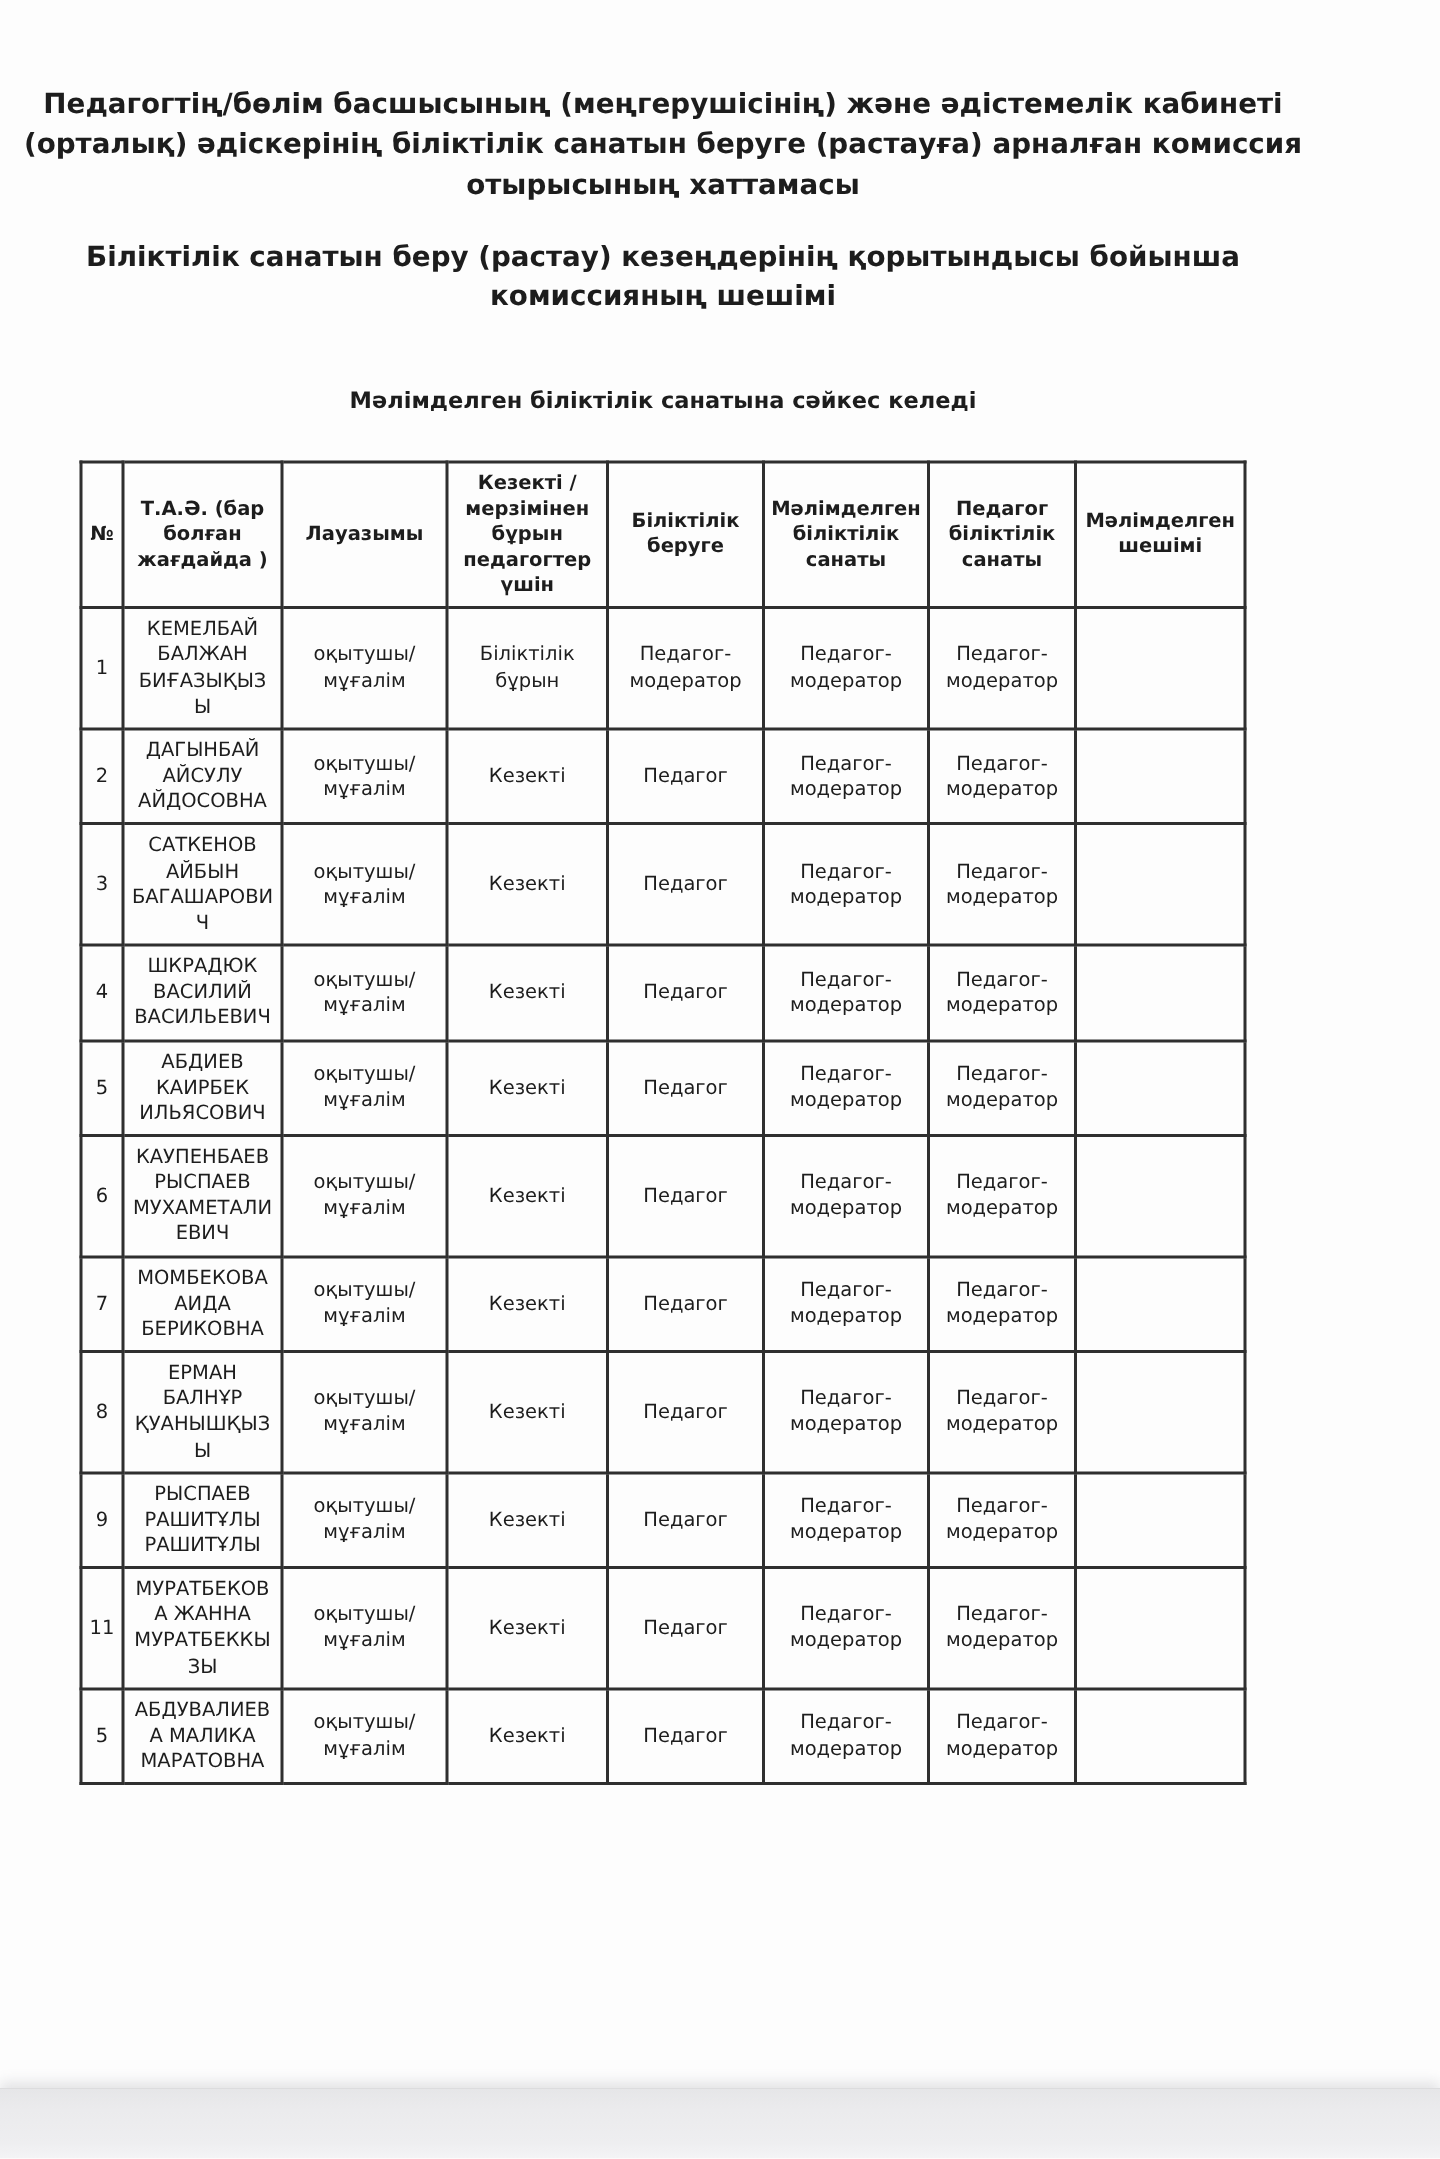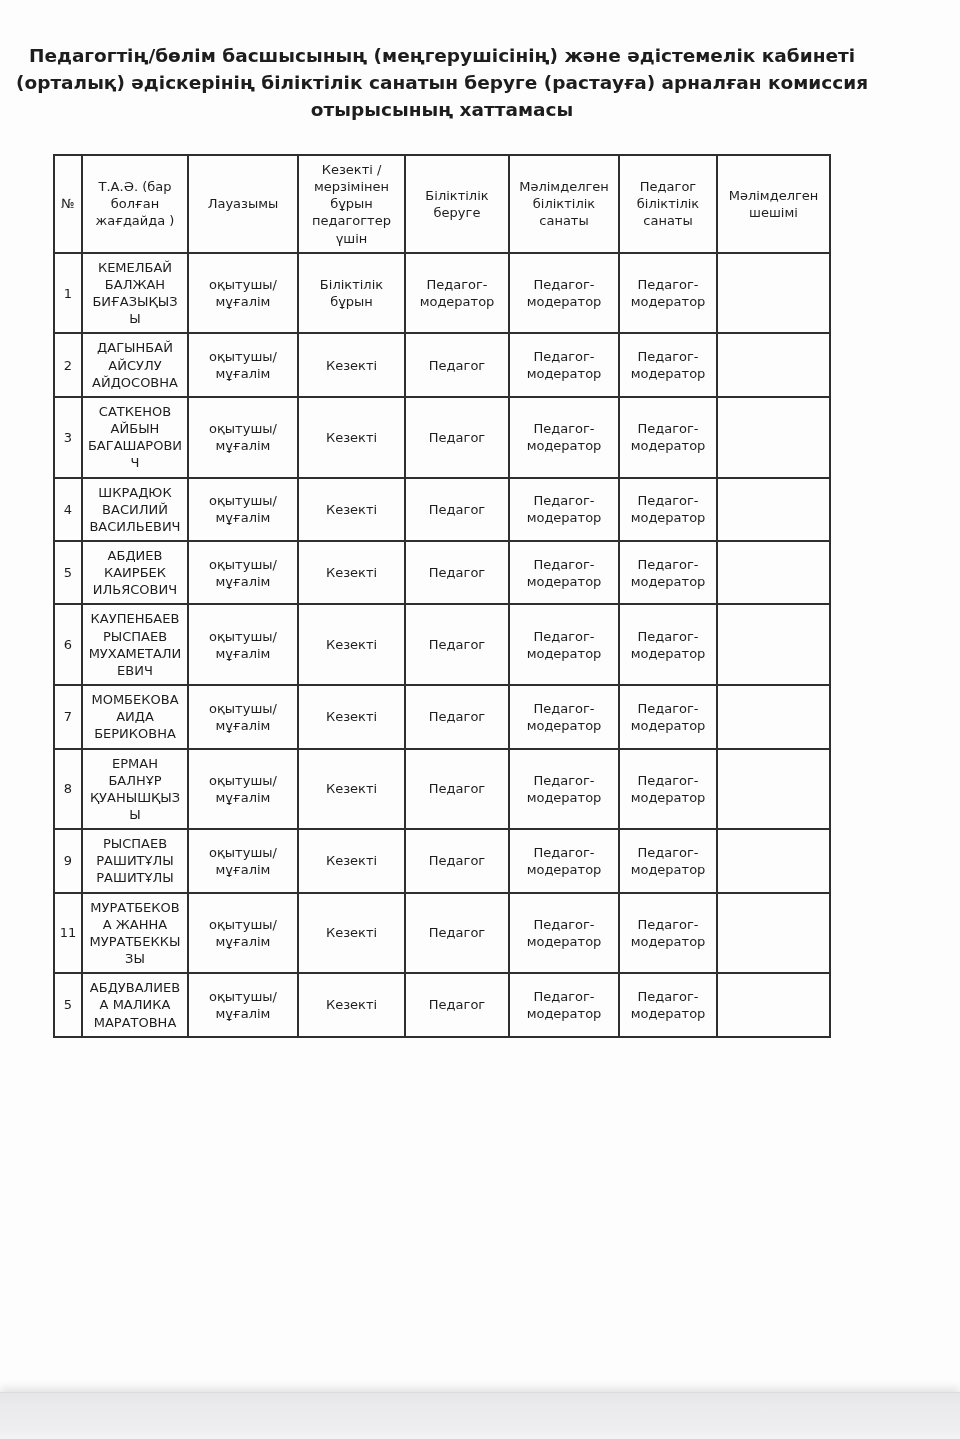--- a/index.html
+++ b/index.html
@@ -9,21 +9,21 @@
     height: 1439px;
     position: relative;
     overflow: hidden;
     background: #fdfdfd;
     color: #1d1d1d;
     font-family: "DejaVu Sans", "Liberation Sans", sans-serif;
   }
   .page {
     width: 884px;
     height: 1392px;
-    padding-top: 42px;
+    padding-top: 56px;
     background: #fdfdfd;
   }
   .doc-title {
     max-width: 915px;
     margin: 0 auto;
     font-size: 18.5px;
     font-weight: bold;
     line-height: 1.46;
     text-align: center;
   }
@@ -59,41 +59,43 @@
     padding: 5px 4px;
     text-align: center;
     vertical-align: middle;
     font-size: 13px;
     line-height: 1.32;
     word-wrap: break-word;
     overflow-wrap: break-word;
     word-break: break-word;
   }
   table.qual-table th {
-    font-weight: normal;
+    font-weight: bold;
   }
   table.qual-table td {
     font-weight: normal;
   }
   .bottom-bar {
     position: absolute;
     left: 0;
     right: 0;
     bottom: 0;
     height: 47px;
     background: linear-gradient(to bottom, #e6e6e8 0%, #ebebed 30%, #eeeef0 78%, #f4f4f6 100%);
     border-top: 1px solid #dcdcde;
     box-shadow: 0 -4px 8px rgba(110, 110, 120, 0.18);
   }
 </style>
 </head>
 <body>
 
 <div class="page">
   <div class="doc-title">Педагогтің/бөлім басшысының (меңгерушісінің) және әдістемелік кабинеті (орталық) әдіскерінің біліктілік санатын беруге (растауға) арналған комиссия отырысының хаттамасы</div>
+  <div class="doc-subtitle">Біліктілік санатын беру (растау) кезеңдерінің қорытындысы бойынша комиссияның шешімі</div>
+  <div class="table-caption">Мәлімделген біліктілік санатына сәйкес келеді</div>
 
   <table class="qual-table">
     <colgroup id="table-colgroup">
         <col style="width: 28px;">
         <col style="width: 106px;">
         <col style="width: 110px;">
         <col style="width: 107px;">
         <col style="width: 104px;">
         <col style="width: 110px;">
         <col style="width: 98px;">

